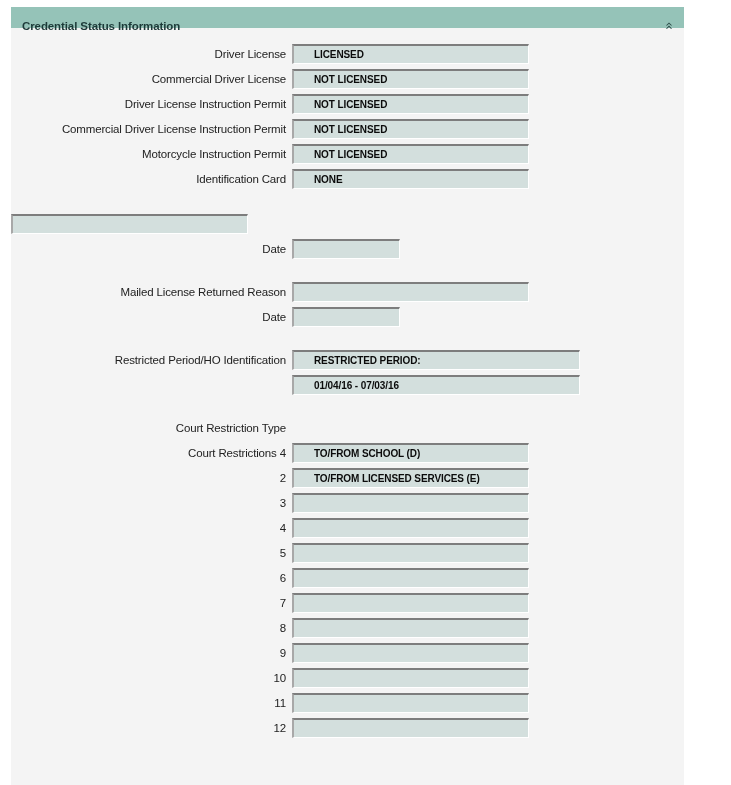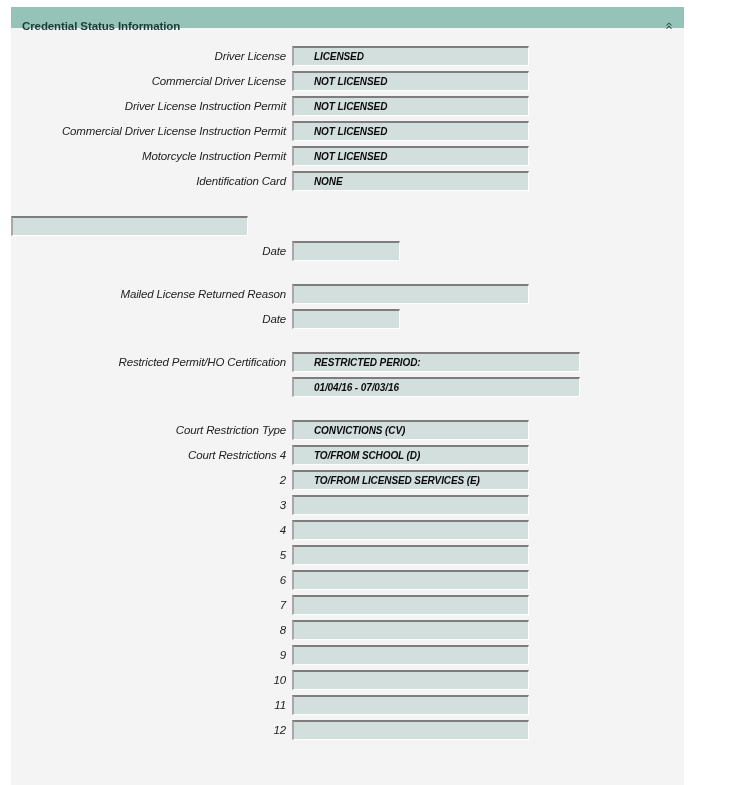--- a/index.html
+++ b/index.html
@@ -61,23 +61,22 @@
   .collapse-btn svg { display: block; }
 
   
   .panel-body {
     position: relative;
     padding-top: 13px;
   }
 
   .row {
     display: flex;
-    align-items: flex-end;
+    align-items: center;
     height: 25px;
-    font-style: italic;
   }
 
   .label {
     width: 281px;
     text-align: right;
     padding-right: 6px;
     box-sizing: border-box;
     font-size: 11.5px;
     color: #222222;
     line-height: 20px;
@@ -171,33 +170,32 @@
         <div class="field w-std"></div>
       </div>
       <div class="row">
         <div class="label">Date</div>
         <div class="field w-date"></div>
       </div>
 
       <div class="spacer-md"></div>
 
       <div class="row">
-        <div class="label">Restricted Permit/HO Certification</div>
+        <div class="label">Restricted Period/HO Identification</div>
         <div class="field w-wide">RESTRICTED PERIOD:</div>
       </div>
       <div class="row">
         <div class="label"></div>
         <div class="field w-wide">01/04/16 - 07/03/16</div>
       </div>
 
       <div class="spacer-md"></div>
 
       <div class="row">
         <div class="label">Court Restriction Type</div>
-        <div class="field w-std">CONVICTIONS (CV)</div>
       </div>
 
       <div class="row">
         <div class="label">Court Restrictions 4</div>
         <div class="field w-std">TO/FROM SCHOOL (D)</div>
       </div>
       <div class="row">
         <div class="label">2</div>
         <div class="field w-std">TO/FROM LICENSED SERVICES (E)</div>
       </div>

